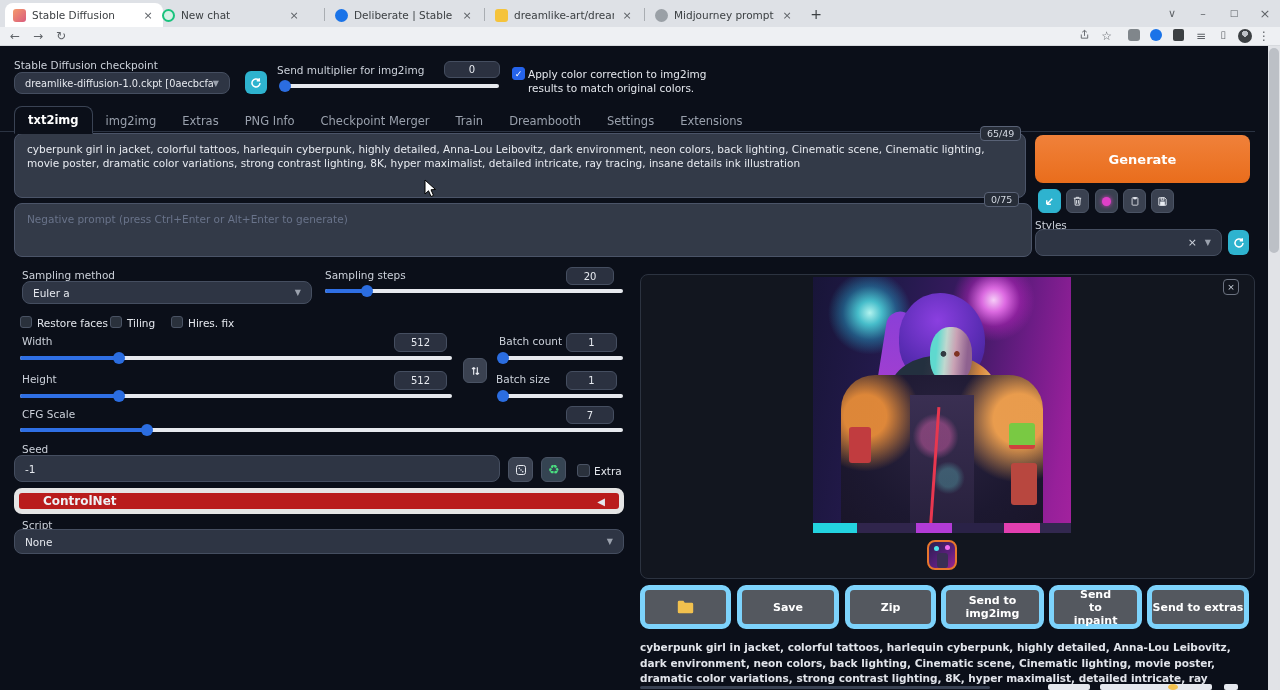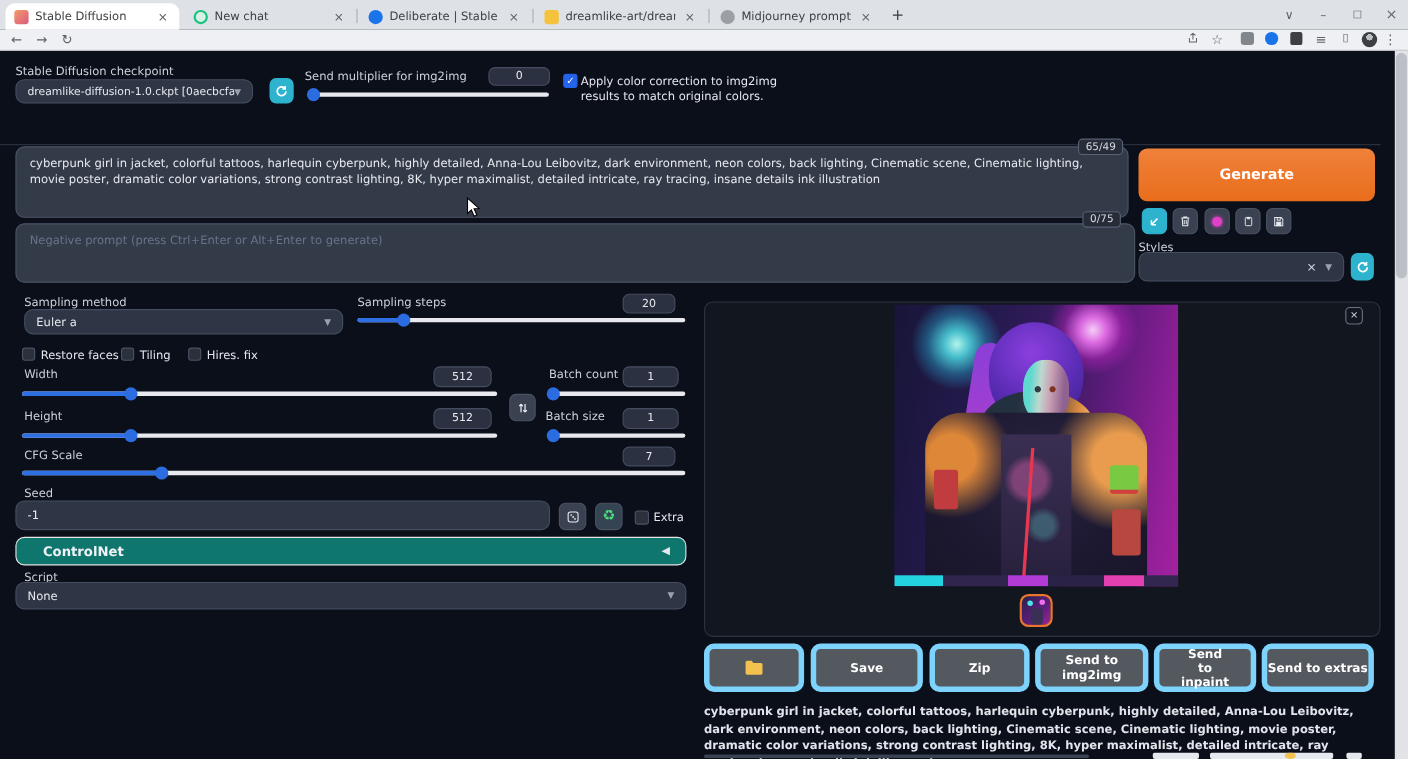--- a/index.html
+++ b/index.html
@@ -59,21 +59,21 @@
 <body>
 
 <div class="screen">
 
   <div class="tabstrip">
     <div class="btab active" style="left:5px;width:158px;">
       <span class="favicon" style="background:linear-gradient(135deg,#f59a6b,#d95b7e);"></span>
       <span class="ttl">Stable Diffusion</span>
       <span class="tabx">×</span>
     </div>
-    <div class="btab" style="left:168px;">
+    <div class="btab" style="left:154px;">
       <span class="favicon" style="background:#d7f1e6;border-radius:50%;border:2px solid #19c37d;"></span>
       <span class="ttl">New chat</span>
       <span class="tabx">×</span>
     </div>
     <div class="tabdiv" style="left:324px;"></div>
     <div class="btab" style="left:327px;">
       <span class="favicon" style="background:#1a73e8;border-radius:50%;"></span>
       <span class="ttl">Deliberate | Stable Diffusion Che</span>
       <span class="tabx">×</span>
     </div>
@@ -129,20 +129,31 @@
     </div>
     <div class="lbl" style="left:277px;top:18px;">Send multiplier for img2img</div>
     <div class="numbox" style="left:444px;top:15px;width:56px;height:17px;">0</div>
     <div class="slider" style="left:281px;top:38px;width:218px;">
       <div class="fill" style="width:2%;"></div>
         <div class="thumb" style="left:-2px;"></div>
     </div>
     <div class="chk on" style="left:512px;top:21px;width:13px;height:13px;">✓</div>
     <div class="lbl" style="left:528px;top:21px;width:212px;line-height:14px;color:#e4e7ed;">Apply color correction to img2img results to match original colors.</div>
 
+    <div style="position:absolute;left:14px;top:60px;display:flex;align-items:flex-end;">
+      <div class="navtab active">txt2img</div>
+      <div class="navtab">img2img</div>
+      <div class="navtab">Extras</div>
+      <div class="navtab">PNG Info</div>
+      <div class="navtab">Checkpoint Merger</div>
+      <div class="navtab">Train</div>
+      <div class="navtab">Dreambooth</div>
+      <div class="navtab">Settings</div>
+      <div class="navtab">Extensions</div>
+    </div>
     <div style="position:absolute;left:0;top:85px;width:1255px;height:1px;background:#2b3342;"></div>
 
     <div class="badge" style="left:980px;top:80px;">65/49</div>
     <textarea class="promptbox" style="left: 14px; top: 87px; width: 1012px; height: 65px;">cyberpunk girl in jacket, colorful tattoos, harlequin cyberpunk, highly detailed, Anna-Lou Leibovitz, dark environment, neon colors, back lighting, Cinematic scene, Cinematic lighting, movie poster, dramatic color variations, strong contrast lighting, 8K, hyper maximalist, detailed intricate, ray tracing, insane details ink illustration</textarea>
 
     <div class="badge" style="left:984px;top:146px;">0/75</div>
     <textarea class="promptbox" style="left: 14px; top: 157px; width: 1018px; height: 54px;" placeholder="Negative prompt (press Ctrl+Enter or Alt+Enter to generate)"></textarea>
 
     <div style="position:absolute;left:1035px;top:89px;width:215px;height:48px;background:linear-gradient(180deg,#f0813a,#e96d1c);border-radius:8px;display:flex;align-items:center;justify-content:center;color:#fff;font-size:13px;font-weight:bold;">Generate</div>
 
@@ -253,21 +264,21 @@
           <circle cx="15.5" cy="15.5" r="1.6" fill="#e8ebf1"></circle>
           <circle cx="12" cy="12" r="1.6" fill="#e8ebf1"></circle>
         </svg>
     </div>
     <div class="iconbtn" style="left:541px;top:411px;width:25px;height:25px;background:#354452;">
       <span style="color:#4ade80;font-size:13px;">♻</span>
     </div>
     <div class="chk" style="left:577px;top:418px;width:13px;height:13px;"></div>
     <div class="lbl" style="left:594px;top:419px;color:#e4e7ed;">Extra</div>
 
-    <div style="position:absolute;left:14px;top:442px;width:610px;height:26px;background:#0f766e;border:1px solid #e5e5e5;border-radius:8px;display:flex;align-items:center;padding:0 14px 0 24px;">
+    <div style="position:absolute;left:14px;top:442px;width:610px;height:26px;background:#b91c1c;border:5px solid #e5e5e5;border-radius:8px;display:flex;align-items:center;padding:0 14px 0 24px;">
       <span style="color:#eef1f5;font-size:12px;font-weight:bold;">ControlNet</span>
       <span style="margin-left:auto;color:#e4e7ed;font-size:10px;">◀</span>
     </div>
 
     <div class="lbl" style="left:22px;top:473px;">Script</div>
     <div class="ddl" style="left:14px;top:483px;width:610px;height:25px;">
       <span>None</span>
       <span class="caret">▼</span>
     </div>
 

